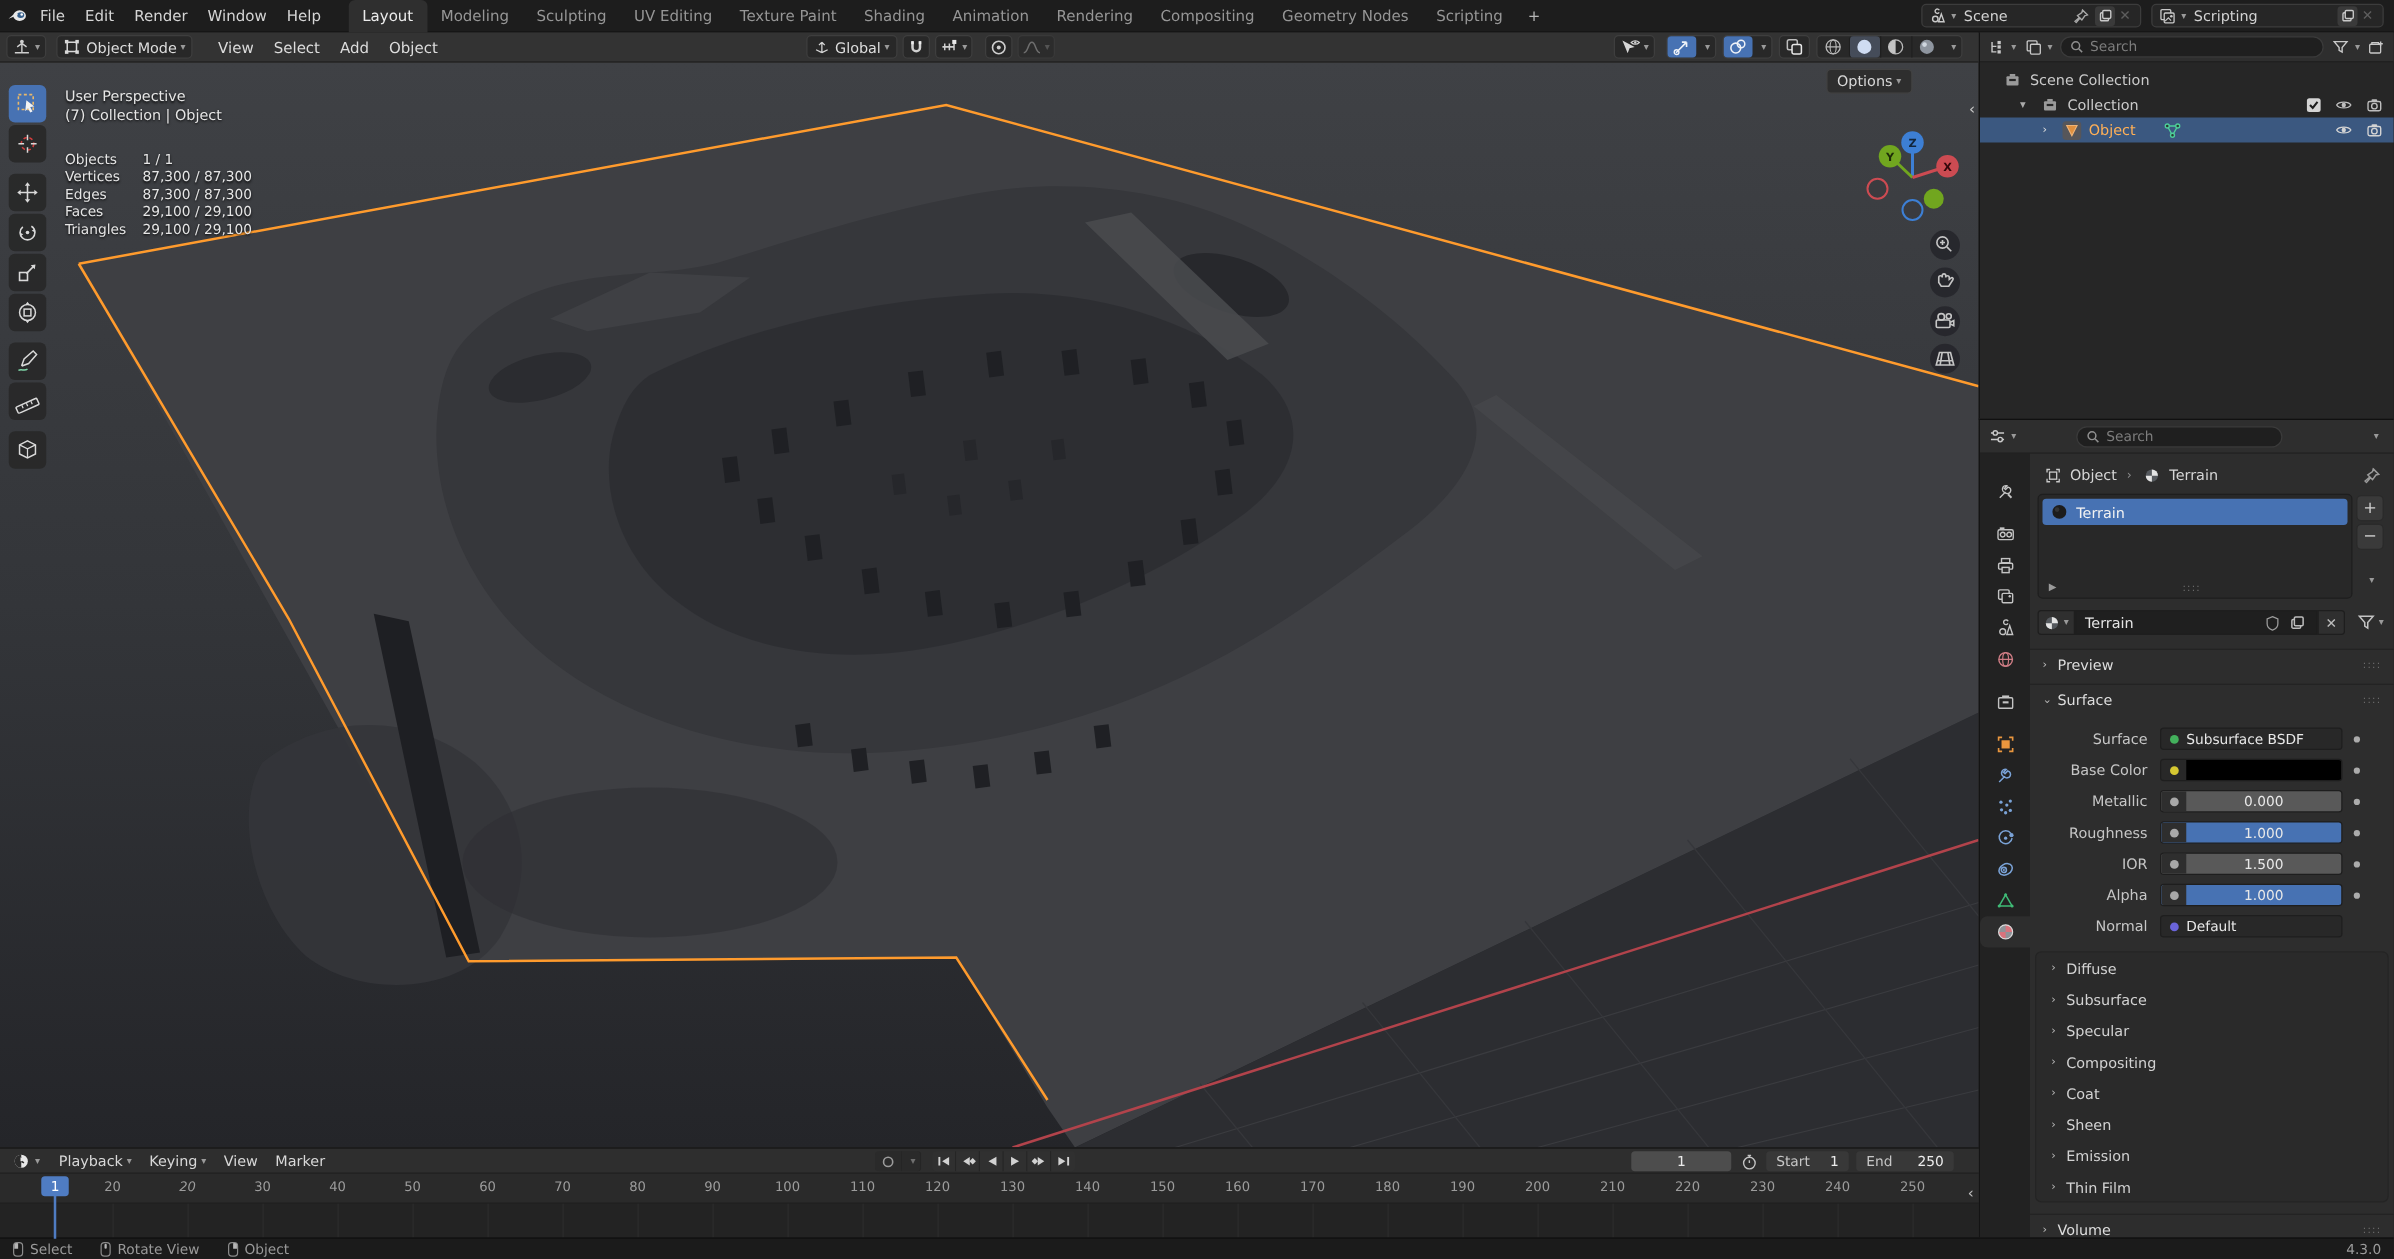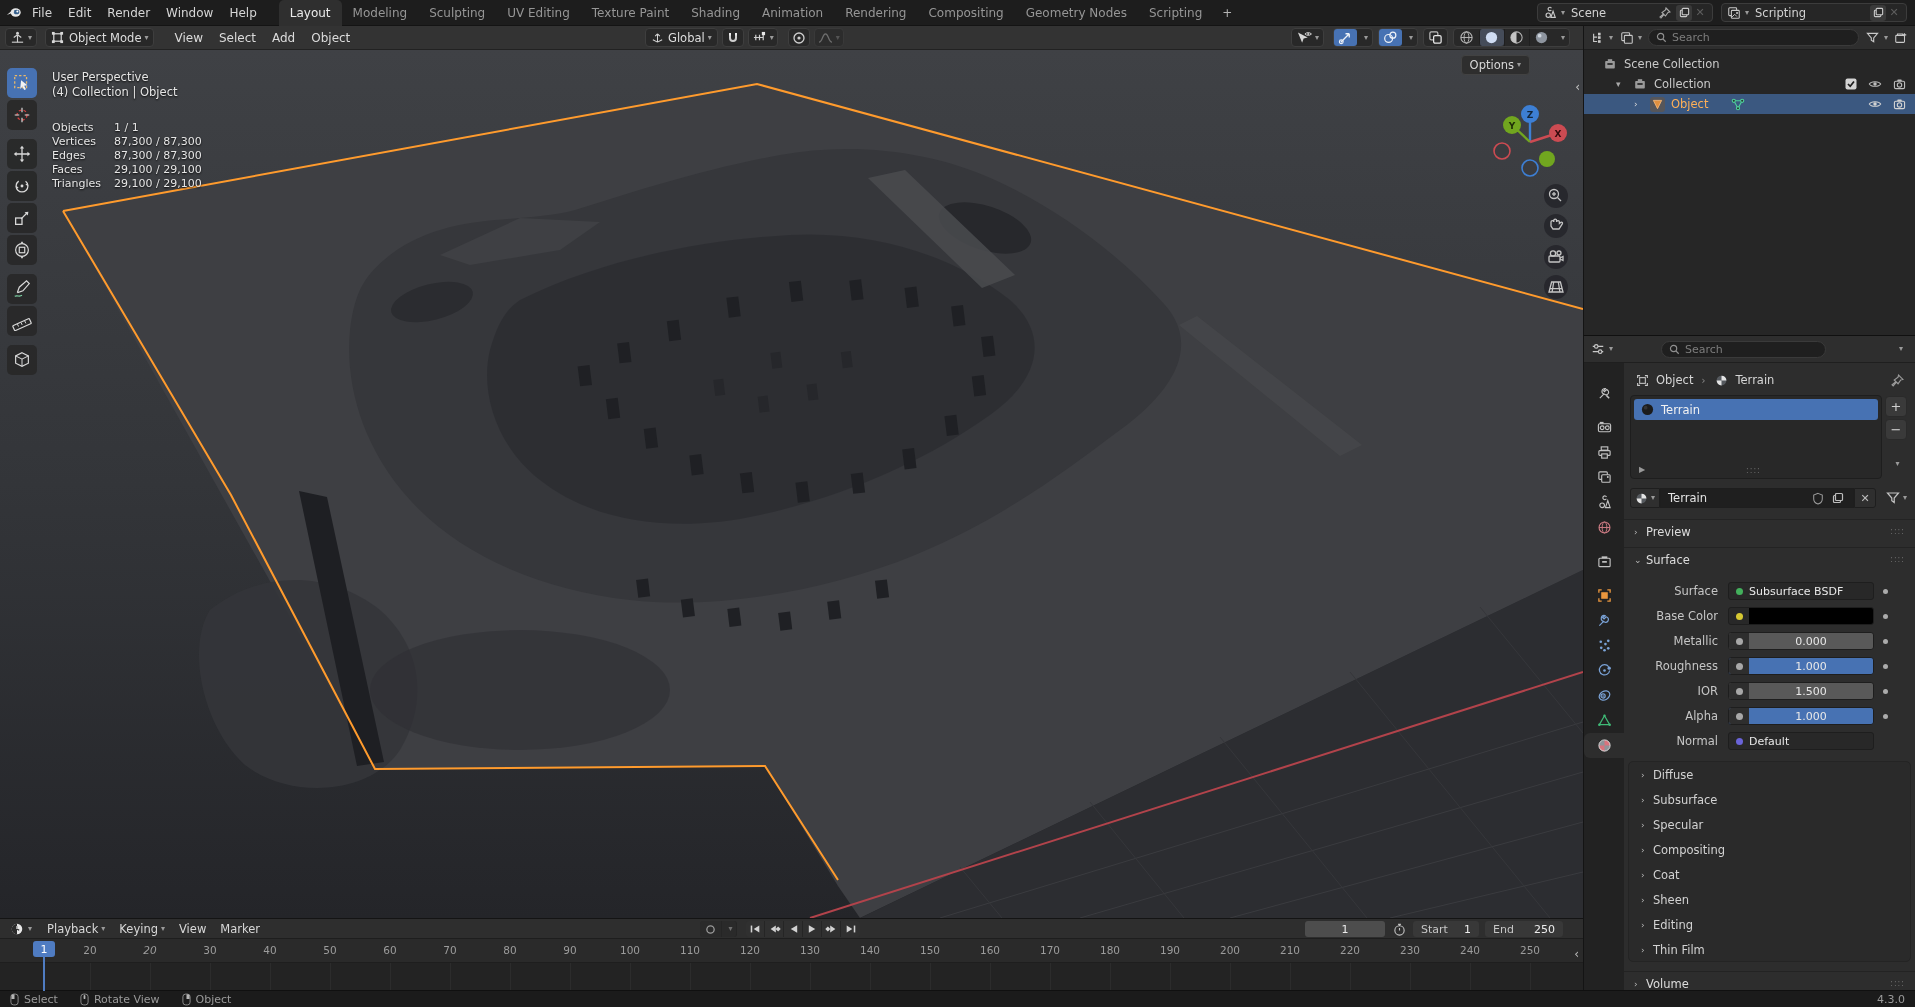--- a/index.html
+++ b/index.html
@@ -459,21 +459,21 @@
     <div class="tbtn gap">
         <svg width="20" height="20" viewBox="0 0 22 22">
           <path d="M11 3l7 3.5v8L11 18l-7-3.5v-8z" fill="none" stroke="#d9d9d9" stroke-width="1.3"></path>
           <path d="M4 6.5l7 3.5 7-3.5M11 10v8" fill="none" stroke="#d9d9d9" stroke-width="1.1"></path>
         </svg>
       </div>
   </div>
 
   <div id="vp-overlay">
     <div>User Perspective</div>
-    <div class="sub">(4) Collection | Object</div>
+    <div class="sub">(7) Collection | Object</div>
     <div id="vp-stats">
       <span>Objects</span>
         <span>1 / 1</span>
       <span>Vertices</span>
         <span>87,300 / 87,300</span>
       <span>Edges</span>
         <span>87,300 / 87,300</span>
       <span>Faces</span>
         <span>29,100 / 29,100</span>
       <span>Triangles</span>
@@ -907,21 +907,21 @@
       <div class="subrow">
           <span class="pchev">›</span>
           <span>Coat</span>
         </div>
       <div class="subrow">
           <span class="pchev">›</span>
           <span>Sheen</span>
         </div>
       <div class="subrow">
           <span class="pchev">›</span>
-          <span>Editing</span>
+          <span>Emission</span>
         </div>
       <div class="subrow">
           <span class="pchev">›</span>
           <span>Thin Film</span>
         </div>
     </div>
 
     <div class="phead" style="top:608px">
       <span class="pchev">›</span>
       <span>Volume</span>

